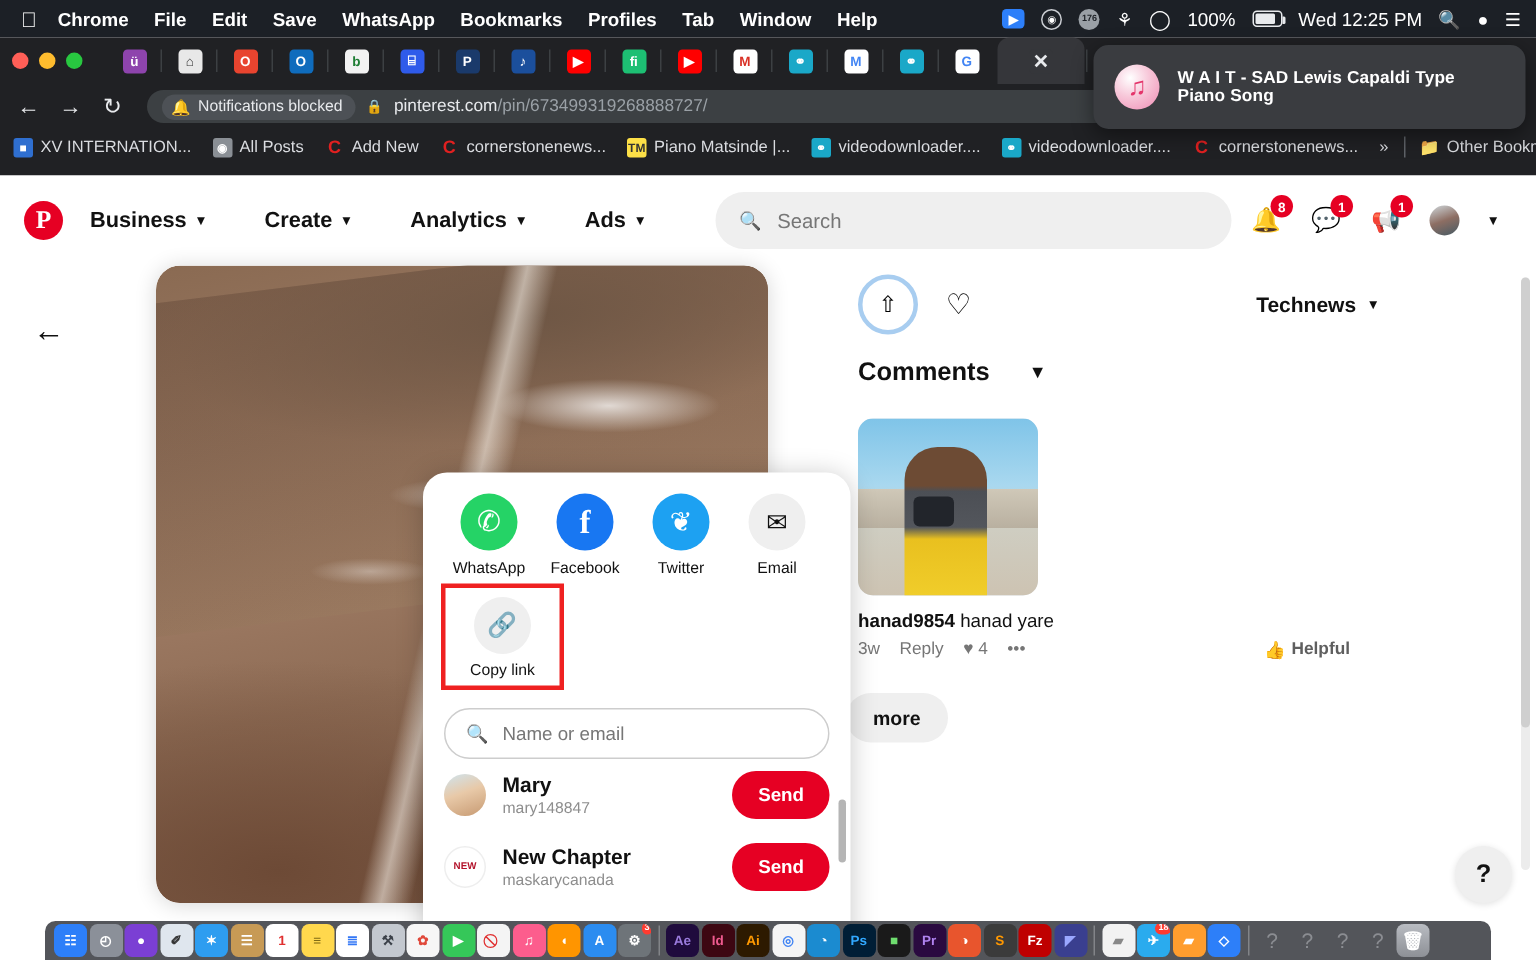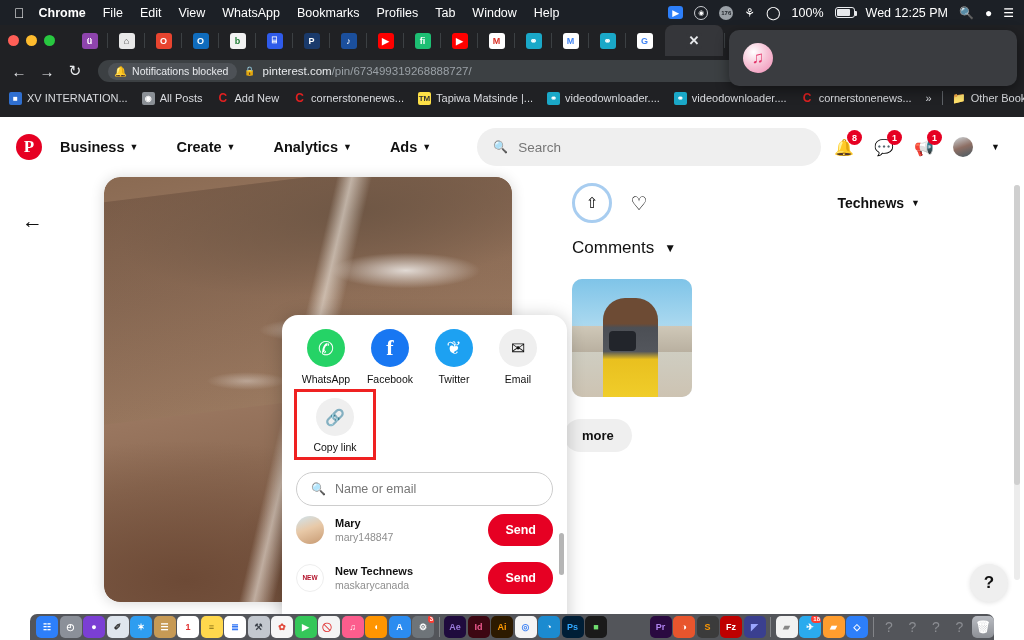--- a/index.html
+++ b/index.html
@@ -11,21 +11,21 @@
   }
   #root { position:relative; width:1024px; height:640px; overflow:hidden; background:#fff; }
 
   
   .menubar {
     position:absolute; top:0; left:0; width:1024px; height:25px;
     background:#1c2026; color:#fff;
     display:flex; align-items:center; font-size:12.5px;
   }
   .menubar .apple { margin:0 14px 0 14px; font-size:14px; line-height:1; }
-  .menubar .mi { margin-right:17px; white-space:nowrap; }
+  .menubar .mi { margin-right:17px; white-space:nowrap;font-weight:bold; }
   .menubar .mi.bold { font-weight:bold; }
   .menubar .right { margin-left:auto; display:flex; align-items:center; padding-right:10px; gap:11px; }
   .mb-icon { display:inline-flex; align-items:center; justify-content:center; }
   .sq-blue { width:15px;height:13px;background:#2d7ff9;border-radius:3px;display:inline-flex;align-items:center;justify-content:center;color:#fff;font-size:9px;}
   .cc-ring { width:14px;height:14px;border:1.6px solid #c9ccd1;border-radius:50%;display:inline-flex;align-items:center;justify-content:center;font-size:7px;}
   .dl-circ { width:14px;height:14px;background:#9aa0a6;border-radius:50%;display:inline-flex;align-items:center;justify-content:center;color:#1c2026;font-size:6px;font-weight:bold;}
   .batt { width:20px;height:11px;border:1.4px solid #e8eaed;border-radius:3px;position:relative;display:inline-block;}
   .batt:after{content:"";position:absolute;right:-3px;top:3px;width:2px;height:5px;background:#e8eaed;border-radius:0 1px 1px 0;}
   .batt i{position:absolute;left:1px;top:1px;bottom:1px;width:75%;background:#e8eaed;border-radius:1px;display:block;}
   .clocktxt{font-size:12.5px;}
@@ -106,21 +106,21 @@
   .pinimg .deb{position:absolute;background:#5a3f2e;border-radius:50%;opacity:.75;}
   .playdot{position:absolute;left:448px;top:478px;width:15px;height:15px;border-radius:50%;background:#1a1a1a;}
 
   
   .rightcol{position:absolute;left:560px;top:60px;width:360px;}
   .actionrow{display:flex;align-items:center;gap:14px;height:52px;padding-left:12px;}
   .shareBtn{width:40px;height:40px;border-radius:50%;border:3px solid #a8cdf0;display:flex;align-items:center;justify-content:center;background:#fff;}
   .heartBtn{width:26px;height:26px;display:flex;align-items:center;justify-content:center;}
   .boardsel{margin-left:auto;display:flex;align-items:center;gap:7px;font-size:14px;font-weight:bold;color:#111;}
   .savebtn{background:#e60023;color:#fff;border-radius:22px;padding:11px 22px;font-size:14.5px;font-weight:bold;margin-left:14px;margin-right:14px;}
-  .commentsHead{display:flex;align-items:center;gap:10px;font-size:17px;font-weight:normal;color:#111;padding-left:12px;height:38px;}
+  .commentsHead{display:flex;align-items:center;gap:26px;font-size:17px;font-weight:bold;color:#111;padding-left:12px;height:38px;}
   .cimgwrap{margin:12px 0 0 12px;width:120px;height:118px;border-radius:10px;overflow:hidden;background:#dfe6ec;position:relative;}
   .cimgwrap .sky{position:absolute;inset:0;background:linear-gradient(180deg,#7fc4e8 0%,#a9d8ef 38%,#cfcfc4 56%,#cdc3b2 100%);}
   .cimgwrap .wall{position:absolute;left:0;right:0;top:40%;height:22%;background:linear-gradient(180deg,#cfc8b8,#b9b0a0);}
   .cimgwrap .person{position:absolute;left:26%;top:16%;width:46%;height:84%;border-radius:22px 22px 0 0;background:linear-gradient(180deg,#6d4b34 0%,#6d4b34 26%,#4c4f55 30%,#53565c 54%,#e9c01f 62%,#f0cd2a 100%);}
   .cimgwrap .cam{position:absolute;left:31%;top:44%;width:22%;height:17%;background:#22252b;border-radius:4px;}
   .cline{font-size:12.5px;color:#111;padding-left:12px;margin-top:10px;}
   .cline b{font-weight:bold;}
   .cmeta{display:flex;align-items:center;gap:13px;font-size:11.5px;color:#767676;padding-left:12px;margin-top:5px;}
   .cmeta .helpful{margin-left:auto;color:#5f5f5f;font-weight:bold;display:flex;align-items:center;gap:4px;padding-right:20px;}
   .morebtn{margin-left:4px;margin-top:22px;background:#efefef;border-radius:20px;padding:9px 18px;font-size:13px;font-weight:bold;color:#111;display:inline-block;}
@@ -139,21 +139,21 @@
   .sic.wa{background:#25d366;} .sic.fb{background:#1877f2;} .sic.tw{background:#1da1f2;} .sic.em{background:#efefef;color:#111;}
   .slabel{font-size:10.5px;color:#111;}
   .copyRow{padding:4px 12px 0 12px;}
   .copyBox{width:82px;border:3px solid #ef2121;padding:6px 4px 4px 4px;display:flex;flex-direction:column;align-items:center;gap:5px;}
   .sic.cl{background:#efefef;color:#111;}
   .searchField{margin:12px 14px 0 14px;height:34px;border:1px solid #cdcdcd;border-radius:18px;display:flex;align-items:center;gap:9px;padding:0 14px;color:#767676;font-size:12.5px;}
   .contact{display:flex;align-items:center;gap:11px;padding:8px 14px 8px 14px;}
   .cav{width:28px;height:28px;border-radius:50%;flex:0 0 28px;overflow:hidden;display:flex;align-items:center;justify-content:center;font-size:6.5px;font-weight:bold;}
   .cav.mary{background:linear-gradient(160deg,#cfe4ef 0%,#e8c9a8 45%,#c79a72 100%);}
   .cav.nc{background:#fff;border:1px solid #eee;color:#b3132b;line-height:1;}
-  .cname{font-size:11px;font-weight:bold;color:#111;line-height:1.25;}
+  .cname{font-size:14px;font-weight:bold;color:#111;line-height:1.25;}
   .cuser{font-size:10.5px;color:#8e8e8e;}
   .sendbtn{margin-left:auto;background:#e60023;color:#fff;border-radius:20px;padding:9px 17px;font-size:12.5px;font-weight:bold;}
   .modal .mscroll{position:absolute;right:3px;top:218px;width:5px;height:42px;background:#b5b5b5;border-radius:3px;}
 
   
   .dockwrap{position:absolute;left:0;bottom:0;width:1024px;height:26px;display:flex;justify-content:center;align-items:flex-end;z-index:70;}
   .dock{width:964px;height:26px;background:rgba(70,72,78,.93);border-radius:7px 7px 0 0;display:flex;align-items:center;padding:0 6px;gap:1.5px;}
   .dicon{width:22px;height:22px;border-radius:5px;display:flex;align-items:center;justify-content:center;font-size:9px;color:#fff;font-weight:bold;position:relative;flex:0 0 22px;overflow:hidden;}
   .dsep{width:1px;height:20px;background:rgba(255,255,255,.28);margin:0 3px;flex:0 0 1px;}
   .dbadge{position:absolute;top:-1px;right:-1px;background:#ff3b30;color:#fff;font-size:6px;border-radius:6px;padding:0 2px;line-height:8px;}
@@ -163,21 +163,21 @@
 </head>
 <body>
 
 <div id="root">
 
   <div class="menubar">
     <span class="apple"></span>
     <span class="mi bold">Chrome</span>
     <span class="mi">File</span>
     <span class="mi">Edit</span>
-    <span class="mi">View</span>
+    <span class="mi">Save</span>
     <span class="mi">WhatsApp</span>
     <span class="mi">Bookmarks</span>
     <span class="mi">Profiles</span>
     <span class="mi">Tab</span>
     <span class="mi">Window</span>
     <span class="mi">Help</span>
     <div class="right">
       <span class="sq-blue">▶</span>
       <span class="cc-ring">◉</span>
       <span class="dl-circ">176</span>
@@ -303,21 +303,21 @@
           <span class="bm">
             <span class="bico" style="background: transparent; color: rgb(224, 32, 32); font-size: 12px;">C</span>
             <span>Add New</span>
           </span>
           <span class="bm">
             <span class="bico" style="background: transparent; color: rgb(224, 32, 32); font-size: 12px;">C</span>
             <span>cornerstonenews...</span>
           </span>
           <span class="bm">
             <span class="bico" style="background: #fde047; color: rgb(51, 51, 51);">TM</span>
-            <span>Tapiwa Matsinde |...</span>
+            <span>Piano Matsinde |...</span>
           </span>
           <span class="bm">
             <span class="bico" style="background: rgb(26, 168, 200); color: rgb(255, 255, 255);">⚭</span>
             <span>videodownloader....</span>
           </span>
           <span class="bm">
             <span class="bico" style="background: rgb(26, 168, 200); color: rgb(255, 255, 255);">⚭</span>
             <span>videodownloader....</span>
           </span>
           <span class="bm">
@@ -333,20 +333,21 @@
           <span>Other Bookmarks</span>
         </span>
       </div>
     </div>
   </div>
 
   <div class="toast">
     <div class="tico">
         <span>♫</span>
       </div>
+    <div class="ttxt">W A I T - SAD Lewis Capaldi Type Piano Song</div>
   </div>
 
   <div class="page">
 
     <div class="pheader">
       <div class="plogo">P</div>
       <div class="pnav">
         <span>Business</span>
         <span class="chev">▼</span>
       </div>
@@ -413,21 +414,32 @@
         <span class="chev" style="font-size:12px;">▼</span>
       </div>
 
       <div class="cimgwrap">
         <div class="sky"></div>
         <div class="wall"></div>
         <div class="person"></div>
         <div class="cam"></div>
       </div>
 
-
+      <div class="cline">
+        <b>hanad9854</b>
+        <span>hanad yare</span>
+      </div>
+
+      <div class="cmeta">
+        <span>3w</span>
+        <span>Reply</span>
+        <span>♥ <span>4</span></span>
+        <span>•••</span>
+        <span class="helpful">👍 <span>Helpful</span></span>
+      </div>
 
       <div class="morebtn">more</div>
     </div>
 
     <div class="vscroll">
         <i></i>
       </div>
     <div class="helpfab">?</div>
 
     <div class="modal">
@@ -464,21 +476,21 @@
             <div class="cav mary"></div>
             <div>
               <div class="cname">Mary</div>
               <div class="cuser">mary148847</div>
             </div>
             <div class="sendbtn">Send</div>
           </div>
           <div class="contact">
             <div class="cav nc">NEW</div>
             <div>
-              <div class="cname">New Technews</div>
+              <div class="cname">New Chapter</div>
               <div class="cuser">maskarycanada</div>
             </div>
             <div class="sendbtn">Send</div>
           </div>
         </div>
       <div class="mscroll"></div>
     </div>
 
   </div>
 
@@ -502,21 +514,21 @@
         <div class="dicon" style="background: rgb(43, 140, 240); color: rgb(255, 255, 255);">A</div>
         <div class="dicon" style="background: rgb(110, 116, 121); color: rgb(255, 255, 255);">⚙<span class="dbadge">3</span></div>
         <span class="dsep"></span>
         <div class="dicon" style="background: rgb(31, 11, 61); color: rgb(154, 123, 220);">Ae</div>
         <div class="dicon" style="background: rgb(61, 7, 18); color: rgb(239, 90, 143);">Id</div>
         <div class="dicon" style="background: rgb(45, 26, 0); color: rgb(255, 154, 0);">Ai</div>
         <div class="dicon" style="background: rgb(245, 245, 245); color: rgb(66, 133, 244);">◎</div>
         <div class="dicon" style="background: rgb(27, 139, 208); color: rgb(255, 255, 255);">◔</div>
         <div class="dicon" style="background: rgb(0, 30, 54); color: rgb(49, 168, 255);">Ps</div>
         <div class="dicon" style="background: rgb(26, 26, 26); color: rgb(111, 221, 111);">■</div>
-        <div class="dicon" style="background: rgb(42, 10, 64); color: rgb(176, 131, 240); margin-left: 41px;">Pr</div>
+        <div class="dicon" style="background: rgb(42, 10, 64); color: rgb(176, 131, 240);">Pr</div>
         <div class="dicon" style="background: rgb(232, 85, 45); color: rgb(255, 255, 255);">◑</div>
         <div class="dicon" style="background: rgb(59, 59, 59); color: rgb(255, 152, 0);">S</div>
         <div class="dicon" style="background: rgb(191, 0, 0); color: rgb(255, 255, 255);">Fz</div>
         <div class="dicon" style="background: rgb(58, 63, 143); color: rgb(154, 167, 255);">◤</div>
         <span class="dsep"></span>
         <div class="dicon" style="background: rgb(242, 242, 242); color: rgb(136, 136, 136);">▰</div>
         <div class="dicon" style="background: rgb(42, 171, 238); color: rgb(255, 255, 255);">✈<span class="dbadge">18</span></div>
         <div class="dicon" style="background: rgb(255, 157, 46); color: rgb(255, 255, 255);">▰</div>
         <div class="dicon" style="background: rgb(45, 127, 249); color: rgb(255, 255, 255);">◇</div>
         <span class="dsep"></span>

